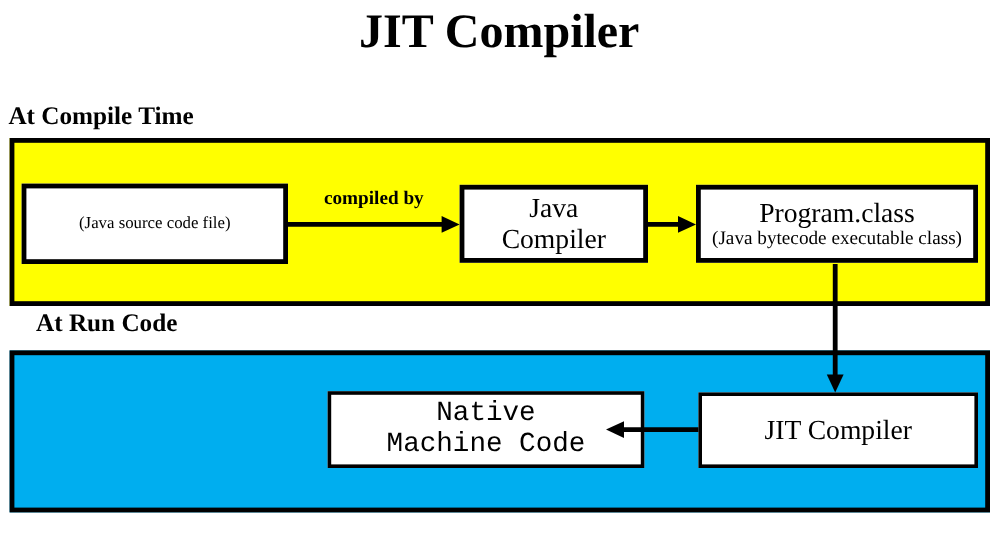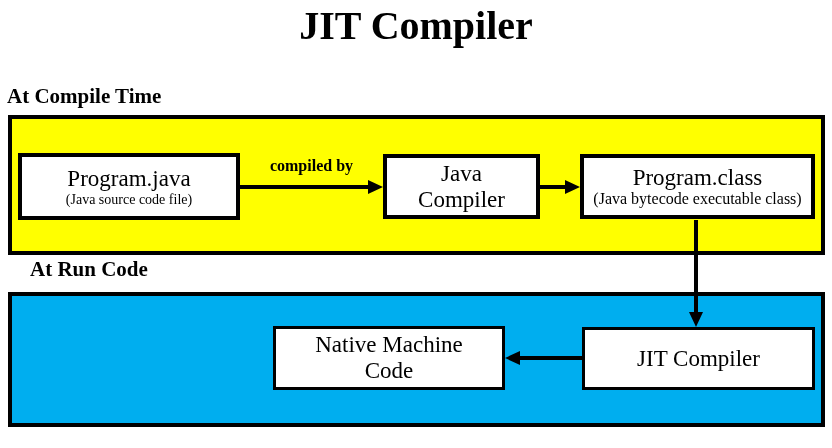--- a/index.html
+++ b/index.html
@@ -67,21 +67,21 @@
   }
   .node-title    { font-size: 23px; }
   .node-subtitle { font-size: 14px; }
 
   .box-program-java  { left: 18px;  top: 153px; width: 222px; height: 67px; }
   .box-java-compiler { left: 383px; top: 154px; width: 157px; height: 65px; }
   .box-program-class { left: 580px; top: 154px; width: 235px; height: 65px; text-align: center; }
   .box-program-class .node-subtitle { font-size: 16px; }
   .box-java-compiler .node-title { max-width: 110px; text-align: center; }
 
-  .box-native { left: 273px; top: 326px; width: 232px; height: 64px; border-width: 3px; }
+  .box-native { left: 273px; top: 326px; width: 264px; height: 64px; border-width: 3px; font-family: Liberation Mono, monospace; }
   .box-native .node-title { max-width: 190px; }
   .box-jit    { left: 582px; top: 327px; width: 233px; height: 63px; border-width: 3px; }
 
   .arrow-label {
     position: absolute;
     left: 240px;
     top: 157px;
     width: 143px;
     text-align: center;
     font-size: 16px;
@@ -107,21 +107,20 @@
 
   <div class="section-label compile-label">At Compile Time</div>
 
   <div class="band compile-band"></div>
 
   <div class="section-label run-label">At Run Code</div>
 
   <div class="band run-band"></div>
 
   <div class="node box-program-java">
-    <div class="node-title">Program.java</div>
     <div class="node-subtitle">(Java source code file)</div>
   </div>
 
   <div class="node box-java-compiler">
     <div class="node-title">Java Compiler</div>
   </div>
 
   <div class="node box-program-class">
     <div class="node-title">Program.class</div>
     <div class="node-subtitle">(Java bytecode executable class)</div>

